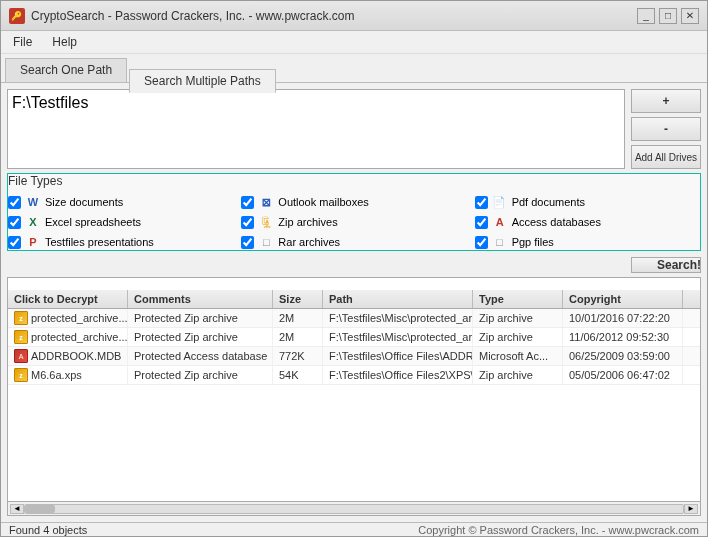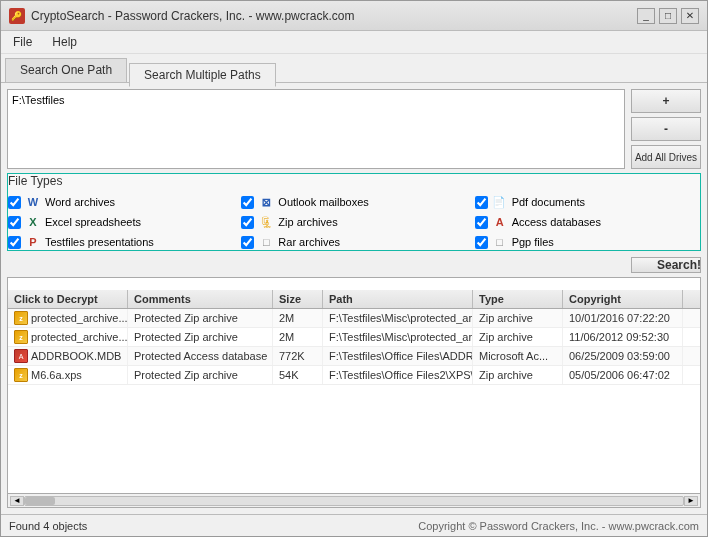--- a/index.html
+++ b/index.html
@@ -92,40 +92,40 @@
       font-size: 12px;
       background: #e0e0e0;
       color: #333;
       margin-right: 2px;
     }
     .tab.active {
       background: #f0f0f0;
       border-bottom: 1px solid #f0f0f0;
       z-index: 1;
       position: relative;
-      top: 5px;
+      top: 11px;
     }
     .main-content {
       flex: 1;
       display: flex;
       flex-direction: column;
       padding: 6px;
       gap: 4px;
     }
     .path-section {
       display: flex;
       gap: 6px;
     }
     .path-textarea {
       flex: 1;
       height: 80px;
       border: 1px solid #aaa;
       background: white;
       padding: 4px;
-      font-size: 11px;
+      font-size: 16px;
       resize: none;
       font-family: 'Segoe UI', sans-serif;
     }
     .path-buttons {
       display: flex;
       flex-direction: column;
       gap: 4px;
     }
     .path-btn {
       width: 70px;
@@ -306,21 +306,21 @@
       height: 10px;
       background: #e0e0e0;
       border: 1px solid #bbb;
       display: flex;
       align-items: center;
       justify-content: center;
       font-size: 8px;
       cursor: pointer;
     }
     .status-bar {
-      height: 22px;
+      height: 14px;
       background: #f0f0f0;
       border-top: 1px solid #bbb;
       display: flex;
       align-items: center;
       padding: 0 8px;
       justify-content: space-between;
     }
     .status-left {
       font-size: 11px;
       color: #333;
@@ -368,21 +368,21 @@
       </div>
     </div>
 
     <div class="file-types-section">
       <div class="file-types-title">File Types</div>
       <div class="file-types-grid">
 
         <div class="file-type-item">
           <input type="checkbox" checked="" style="">
           <span class="ft-icon ft-icon-word">W</span>
-          <span>Word archives</span>
+          <span>Size documents</span>
         </div>
         <div class="file-type-item">
           <input type="checkbox" checked="" style="">
           <span class="ft-icon ft-icon-outlook">⊠</span>
           <span>Outlook mailboxes</span>
         </div>
         <div class="file-type-item">
           <input type="checkbox" checked="" style="">
           <span class="ft-icon ft-icon-pdf">📄</span>
           <span>Pdf documents</span>

